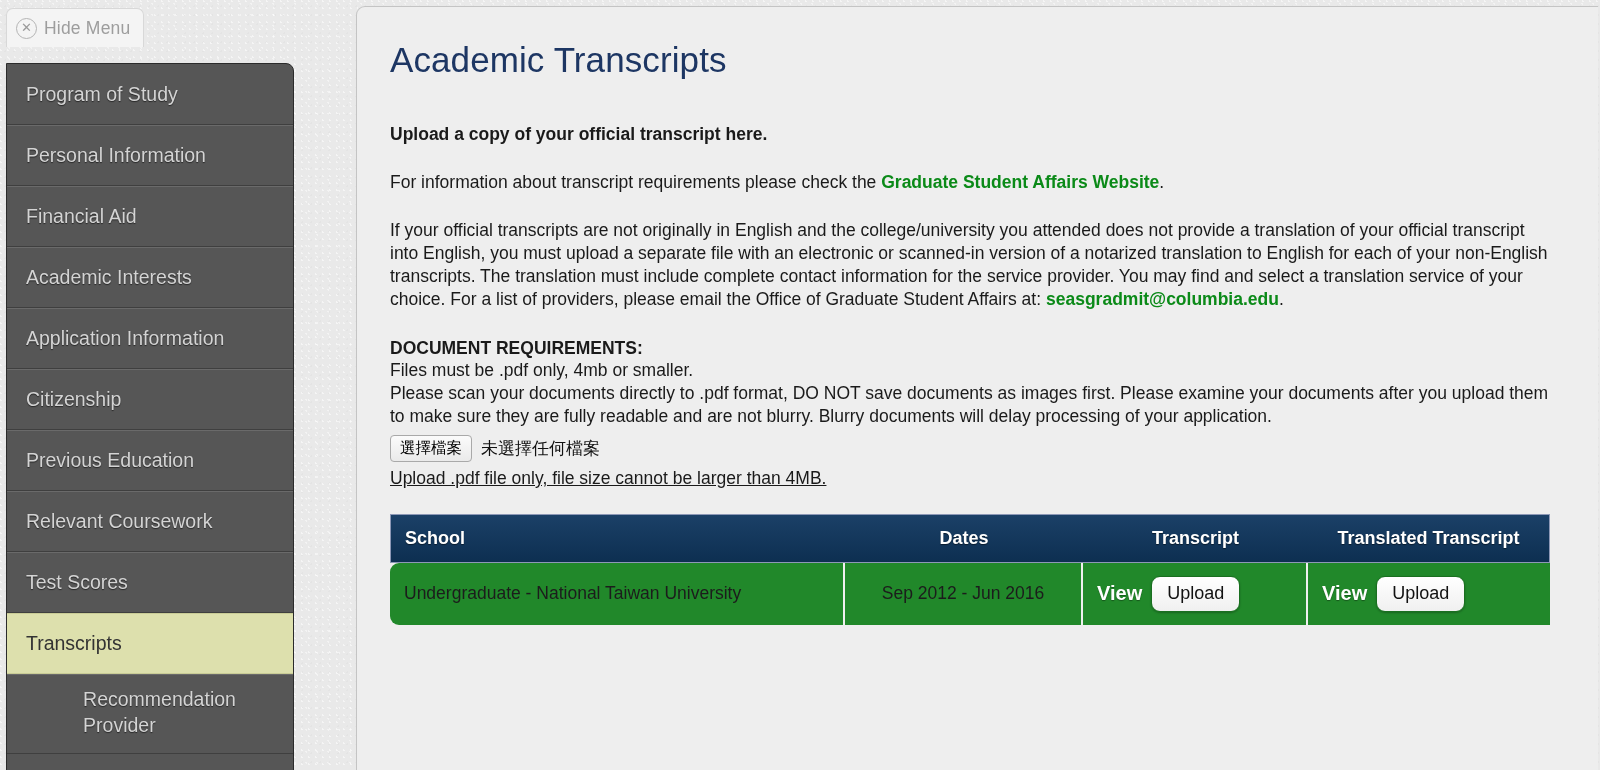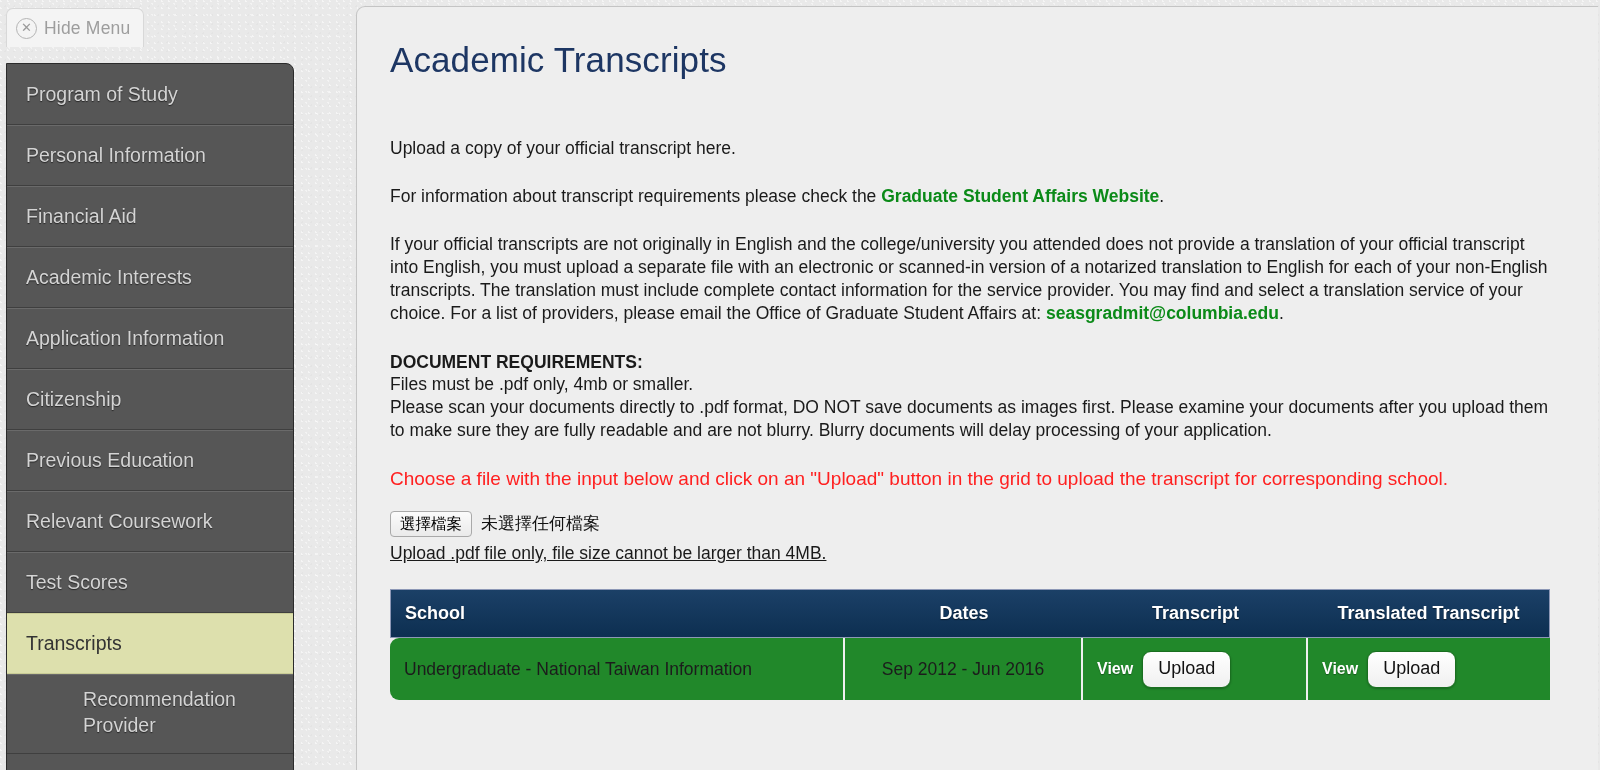--- a/index.html
+++ b/index.html
@@ -133,21 +133,21 @@
     color: #1d3663;
     margin: 33px 0 0 0;
     letter-spacing: .1px;
   }
   .body-text {
     font-size: 17.5px;
     color: #1a1a1a;
     line-height: 1.31;
   }
   p.para { margin: 0; }
-  #p-upload  { margin-top: 57px; }
+  #p-upload  { margin-top: 43px; font-weight: bold; }
   #p-reqinfo { margin-top: 25px; }
   #p-trans   { margin-top: 25px; }
   #p-docreq  { margin-top: 26px; }
   #p-note    { margin-top: 24px; }
   .green { color: #0b8a18; font-weight: bold; margin-top: 8px; }
   .bold  { font-weight: bold; }
   #p-red {
     margin-top: 25px;
     color: #ff2020;
     font-size: 19px;
@@ -214,21 +214,21 @@
     border-bottom-left-radius: 9px;
   }
   #transcript-table tbody td:last-child { border-right: none; }
   .cell-actions {
     display: flex;
     align-items: center;
     gap: 9px;
   }
   .view-link {
     color: #ffffff;
-    font-size: 16px;
+    font-size: 20px;
     font-weight: bold;
     text-decoration: none;
     cursor: pointer;
     text-shadow: 0 1px 1px rgba(0,0,0,.35);
   }
   .upload-btn {
     font-family: "Liberation Sans", sans-serif;
     font-size: 18px;
     color: #111;
     background: linear-gradient(#ffffff, #f0f0f0);
@@ -304,21 +304,20 @@
       <a class="green" href="#" style="text-decoration:none;">seasgradmit@columbia.edu</a><span>.</span>
     </p>
 
     <p class="body-text para" id="p-docreq">
       <span class="bold">DOCUMENT REQUIREMENTS:</span><br>
       <span>Files must be .pdf only, 4mb or smaller.</span><br>
       <span>Please scan your documents directly to .pdf format, DO NOT save documents as images first. Please examine your documents after you upload them to make sure they are fully readable and are not blurry. Blurry documents will delay processing of your application.</span>
     </p>
 
 
-    <p id="p-red">Choose a file with the input below and click on an "Upload" button in the grid to upload the transcript for corresponding school.</p>
 
     <div id="file-row">
       <button id="choose-file-btn">選擇檔案</button>
       <span id="file-status">未選擇任何檔案</span>
     </div>
 
     <p class="body-text para" id="p-sizenote">Upload .pdf file only, file size cannot be larger than 4MB.</p>
 
     <table id="transcript-table">
       <colgroup>
@@ -330,21 +329,21 @@
       <thead>
         <tr>
           <th>School</th>
           <th style="text-align:center;padding-left:0;">Dates</th>
           <th style="text-align:center;padding-left:0;">Transcript</th>
           <th style="text-align:center;padding-left:0;">Translated Transcript</th>
         </tr>
       </thead>
       <tbody>
         <tr>
-          <td>Undergraduate - National Taiwan Information</td>
+          <td>Undergraduate - National Taiwan University</td>
           <td style="text-align:center;">Sep 2012 - Jun 2016</td>
           <td>
             <div class="cell-actions">
               <a class="view-link" href="#">View</a>
               <button class="upload-btn">Upload</button>
             </div>
           </td>
           <td>
             <div class="cell-actions">
               <a class="view-link" href="#">View</a>

